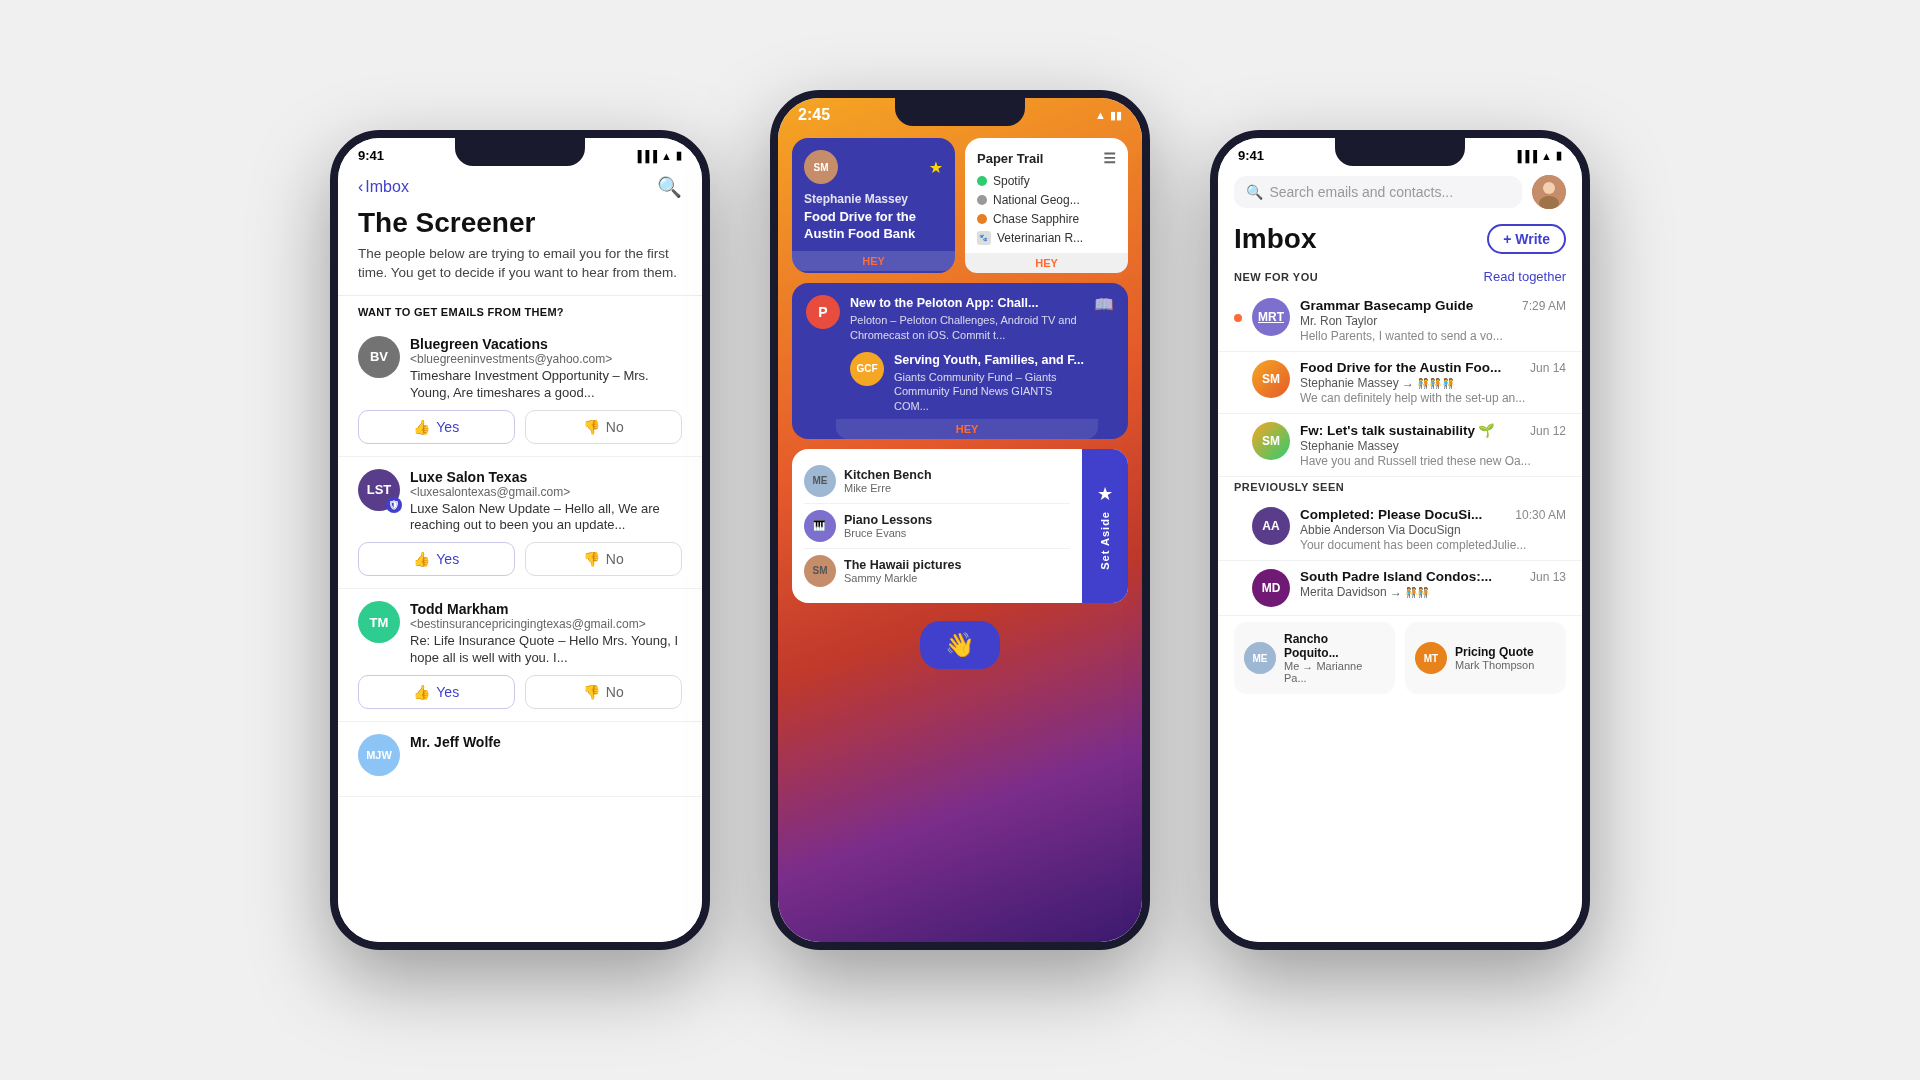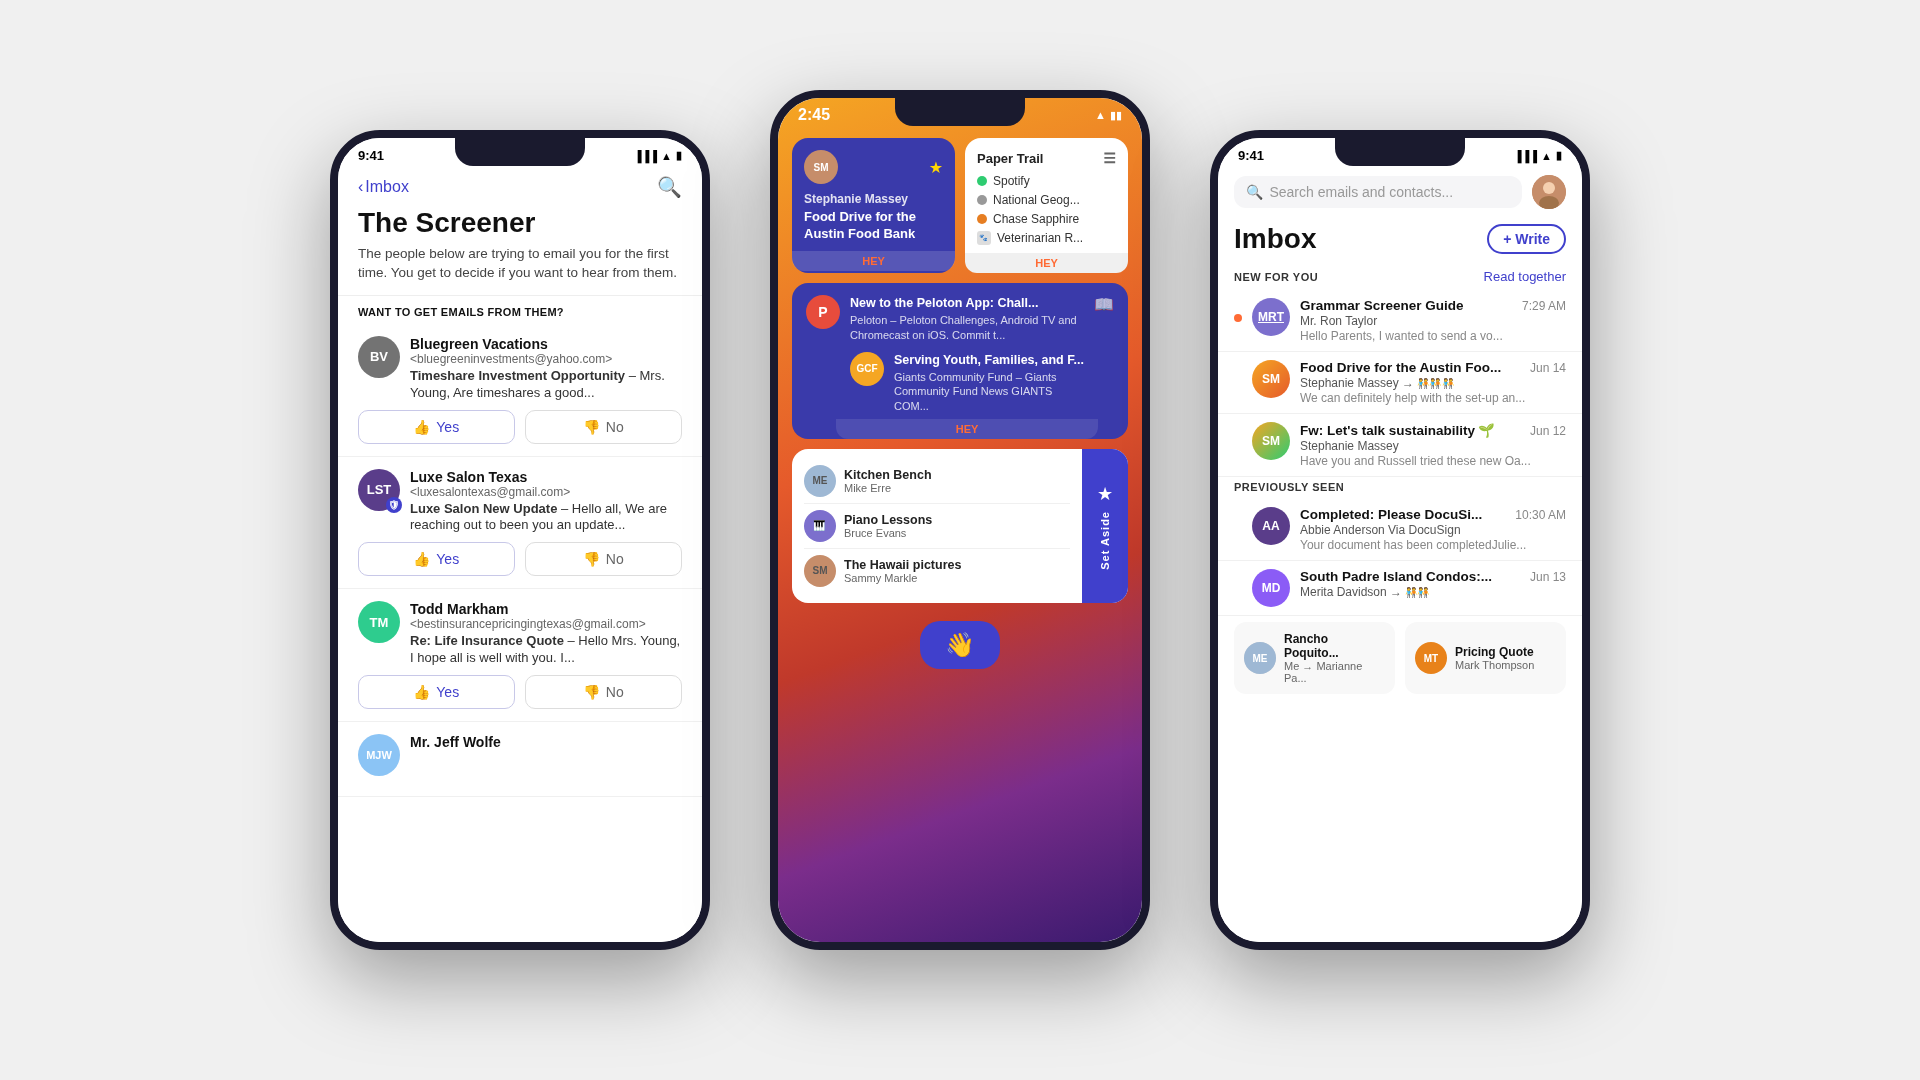--- a/index.html
+++ b/index.html
@@ -106,21 +106,21 @@
       flex-shrink: 0;
     }
     .av-bv { background: #737373; }
     .av-lst { background: #5a3d8a; position: relative; }
     .av-tm { background: #2ecc8e; }
 
     .screener-item-info { flex: 1; }
     .sender-name { font-size: 14px; font-weight: 700; color: #111; }
     .sender-email { font-size: 12px; color: #666; margin-bottom: 2px; }
     .email-preview { font-size: 13px; color: #333; line-height: 1.3; }
-    .email-preview .subject { font-weight: 700; }
+    .email-preview .subject { font-weight: 400; }
 
     .screener-buttons {
       display: flex;
       gap: 10px;
     }
     .btn-yes, .btn-no {
       flex: 1;
       padding: 8px;
       border-radius: 10px;
       border: 1.5px solid #ddd;
@@ -741,21 +741,21 @@
     <div class="section-label">
       <span class="section-label-text">NEW FOR YOU</span>
       <span class="read-together">Read together</span>
     </div>
 
     <div class="email-item">
       <div class="unread-dot"></div>
       <div class="email-list-avatar av-mrt">MRT</div>
       <div class="email-content">
         <div class="email-row1">
-          <span class="email-subject">Grammar Screener Guide</span>
+          <span class="email-subject">Grammar Basecamp Guide</span>
           <span class="email-time">7:29 AM</span>
         </div>
         <div class="email-sender">Mr. Ron Taylor</div>
         <div class="email-preview-text">Hello Parents, I wanted to send a vo...</div>
       </div>
     </div>
 
     <div class="email-item">
       <div style="width:8px; flex-shrink:0;"></div>
       <div class="email-list-avatar av-sm" style="background:linear-gradient(135deg,#f5a623,#e55a2b);">SM</div>
@@ -795,21 +795,21 @@
           <span class="email-subject">Completed: Please DocuSi...</span>
           <span class="email-time">10:30 AM</span>
         </div>
         <div class="email-sender">Abbie Anderson Via DocuSign</div>
         <div class="email-preview-text">Your document has been completedJulie...</div>
       </div>
     </div>
 
     <div class="email-item">
       <div style="width:8px; flex-shrink:0;"></div>
-      <div class="email-list-avatar" style="background:#8b5cf6;">MD</div>
+      <div class="email-list-avatar" style="background:#701a75;">MD</div>
       <div class="email-content">
         <div class="email-row1">
           <span class="email-subject">South Padre Island Condos:...</span>
           <span class="email-time">Jun 13</span>
         </div>
         <div class="email-sender">Merita Davidson → <span style="font-size:10px;">🧑‍🤝‍🧑🧑‍🤝‍🧑</span></div>
       </div>
     </div>
 
     <div class="bottom-row">

